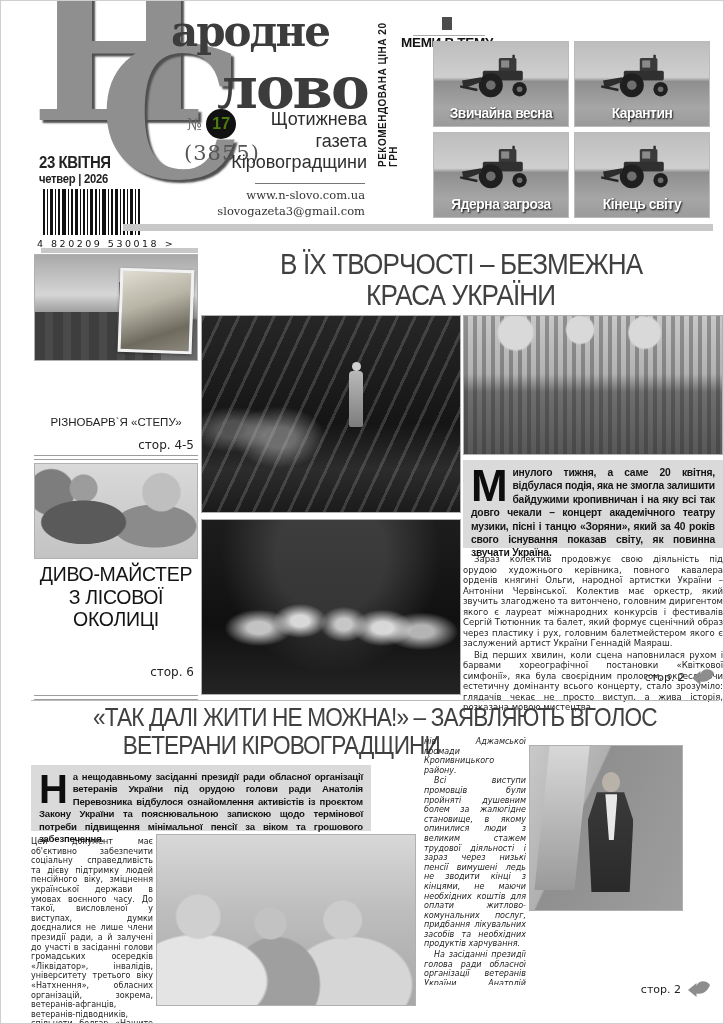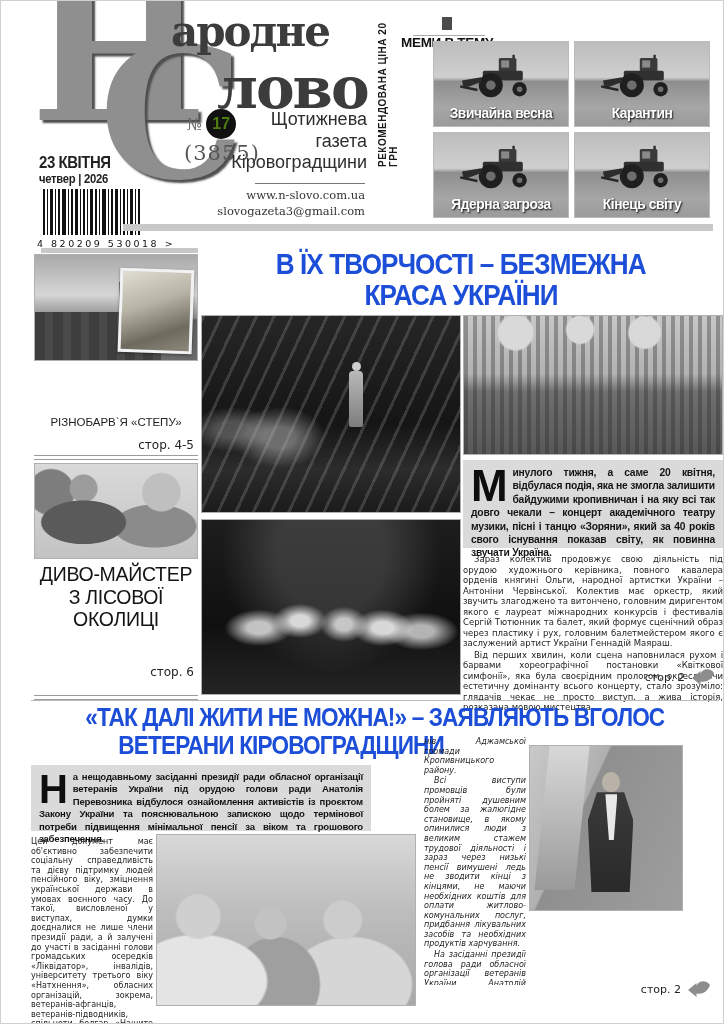--- a/index.html
+++ b/index.html
@@ -33,21 +33,21 @@
   .memes-label .sq{width:10px;height:13px;background:#4c4c4c;display:inline-block;}
   .memes-underline{height:1px;background:#aaa;}
   .meme-grid{display:grid;grid-template-columns:136px 136px;grid-template-rows:86px 86px;gap:5px;border-radius:12px;}
   .meme{position:relative;background:linear-gradient(180deg,#bdbdbd 0%,#cfcfcf 42%,#8e8e8e 47%,#a6a6a6 78%,#9b9b9b 100%);
         border:1px solid #bbb;overflow:hidden;}
   .meme svg{position:absolute;left:18px;top:8px;width:100px;height:56px;}
   .meme-cap{position:absolute;left:0;right:0;bottom:5px;text-align:center;color:#fff;
         font-family:"Liberation Sans",sans-serif;font-weight:bold;font-size:15px;letter-spacing:-0.5px;
         text-shadow:1px 1px 2px #000;transform:scaleX(0.92);}
   
-  .headline{font-family:"Liberation Sans",sans-serif;font-weight:bold;color:#1d4ed8;text-align:center;
+  .headline{font-family:"Liberation Sans",sans-serif;font-weight:normal;color:#404040;text-align:center;
         letter-spacing:-1px;line-height:1.02;}
   .hl-inner{display:inline-block;transform:scaleX(0.87);transform-origin:center;white-space:nowrap;}
   
   .photo{position:absolute;border:1px solid #b0b0b0;overflow:hidden;box-sizing:border-box;}
   .ph-chernobyl{background:linear-gradient(180deg,#a9a9a9 0%,#d6d6d6 38%,#bdbdbd 45%,#8c8c8c 60%,#5c5c5c 62%,#6b6b6b 100%);}
   .ch-plant{position:absolute;left:0;bottom:0;width:78%;height:46%;background:
         repeating-linear-gradient(90deg,#3e3e3e 0 10px,#4a4a4a 10px 18px);}
   .ch-stack{position:absolute;left:56%;bottom:44%;width:5px;height:38%;background:#555;}
   .ch-stack2{position:absolute;left:52%;bottom:44%;width:2px;height:30%;background:#666;}
   .ch-inset{position:absolute;right:4px;top:14px;width:42%;height:74%;background:

